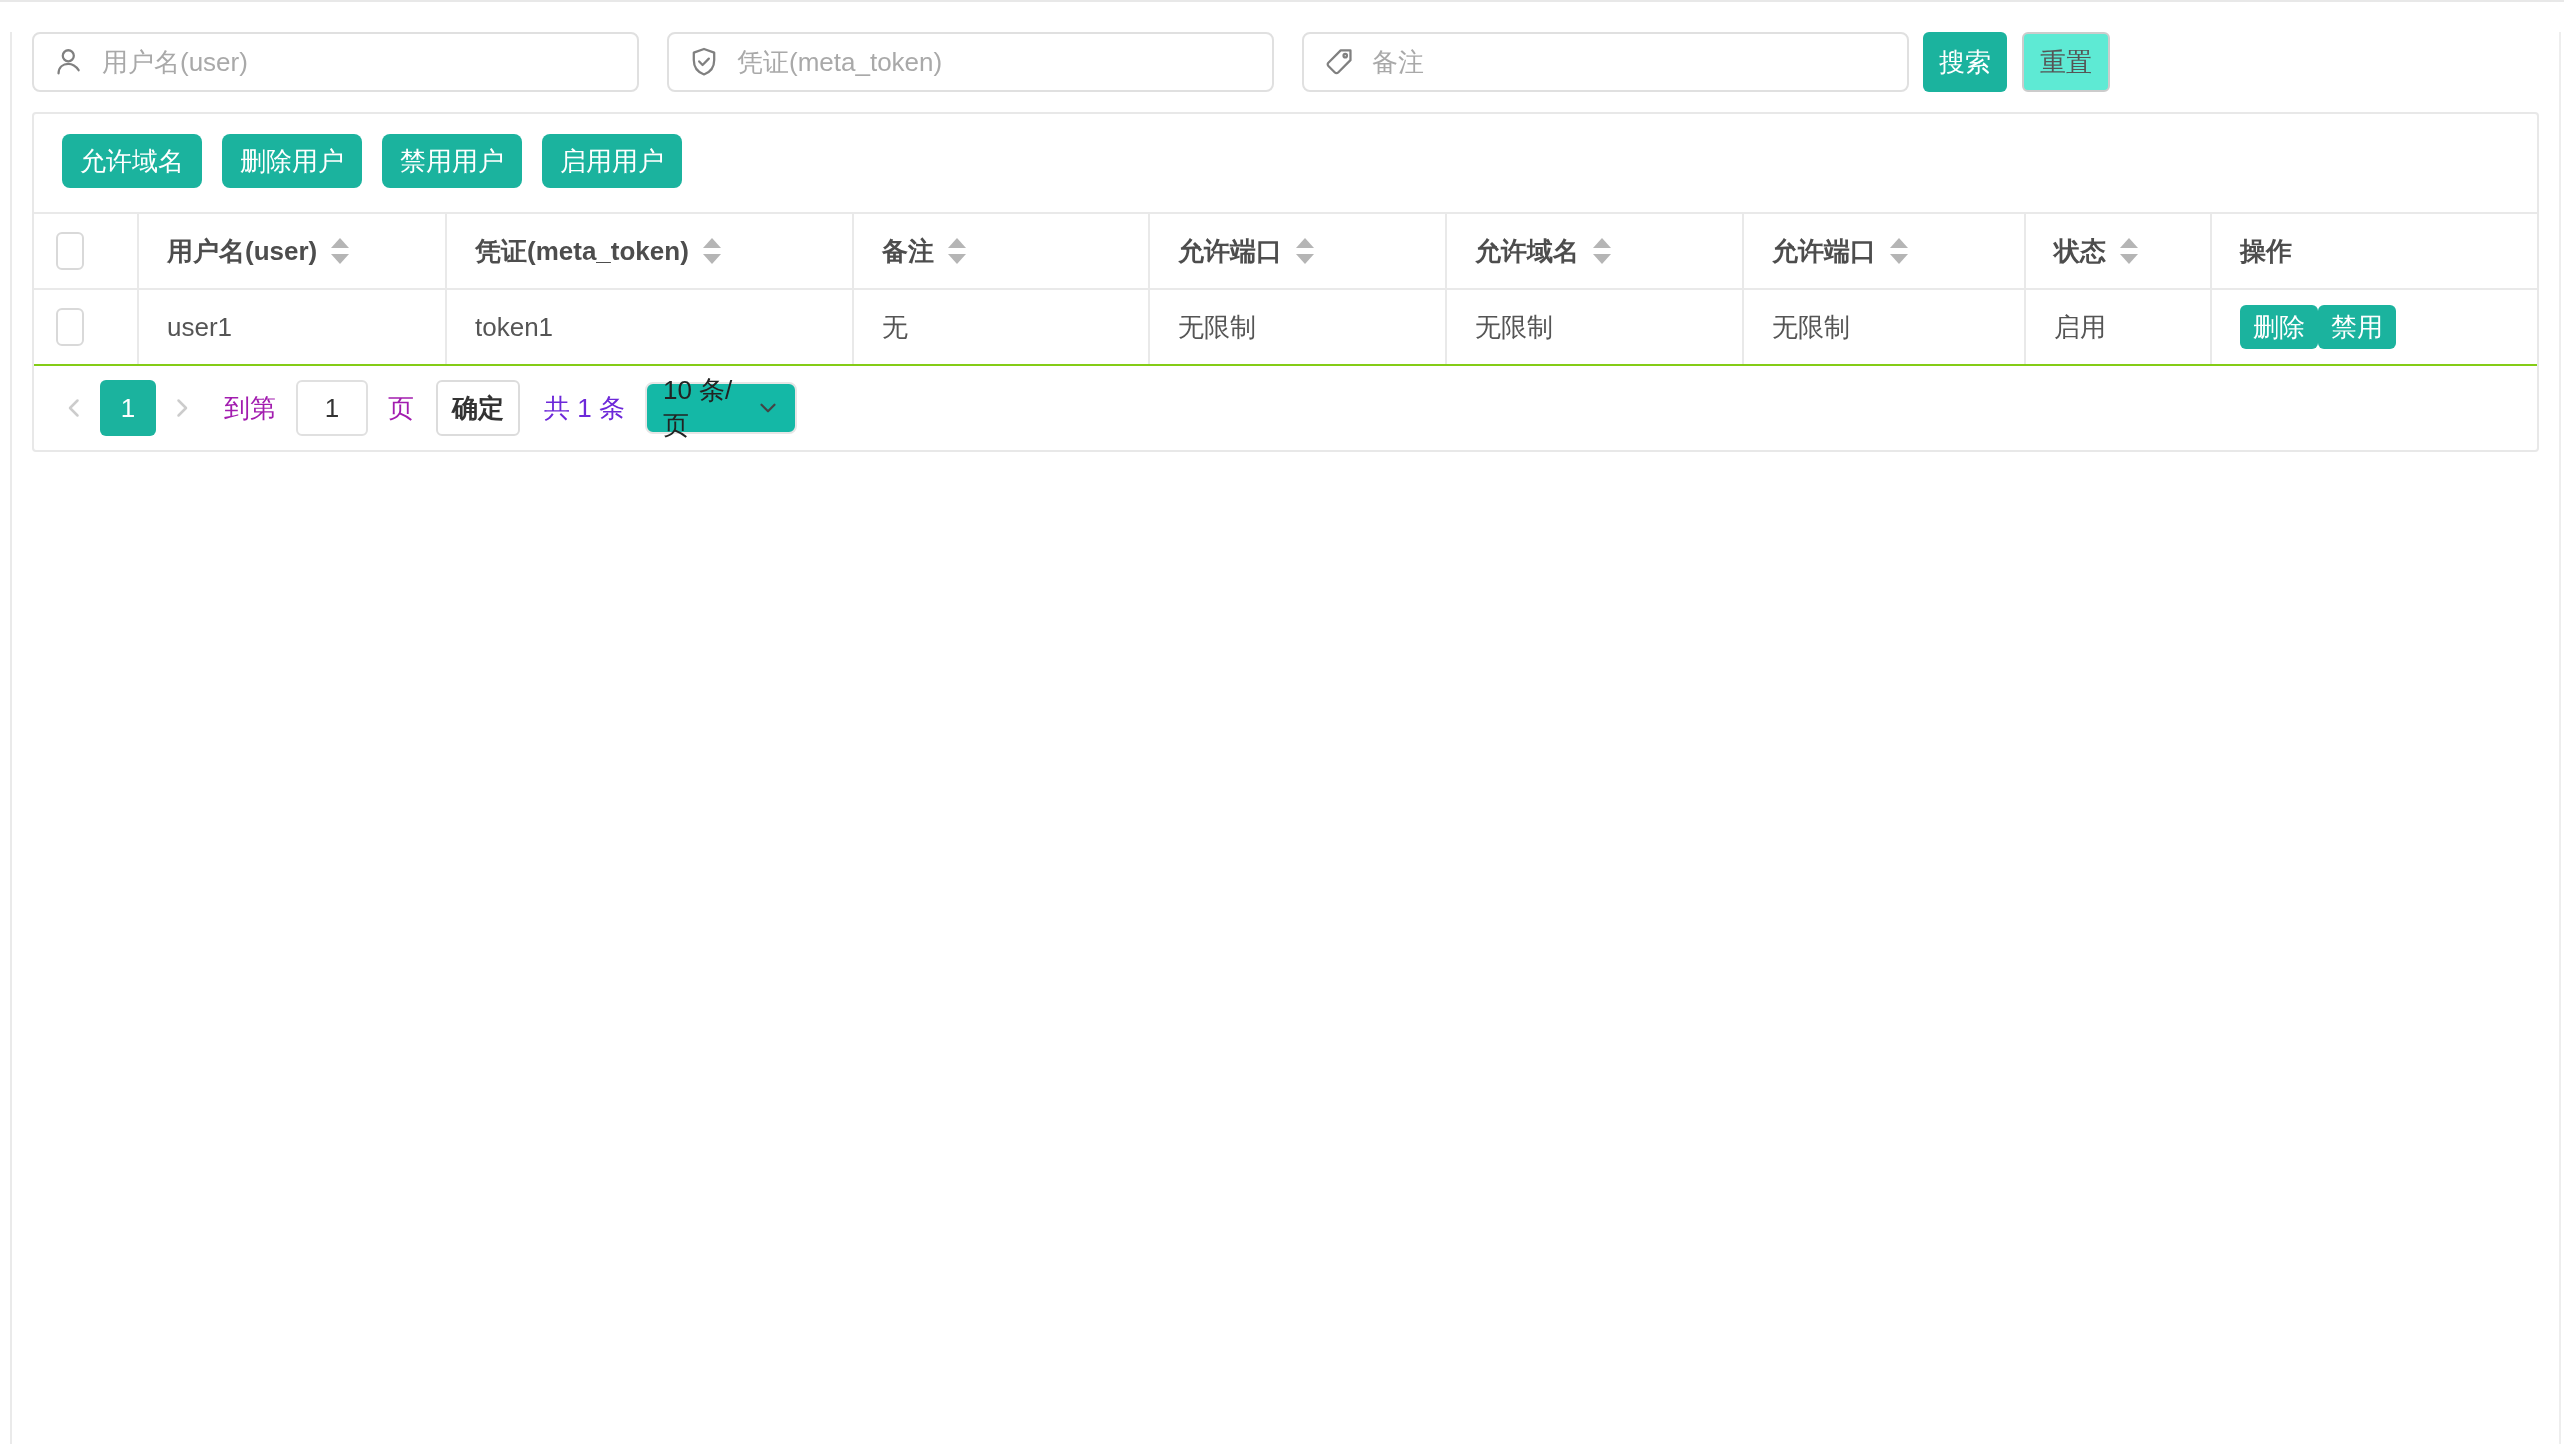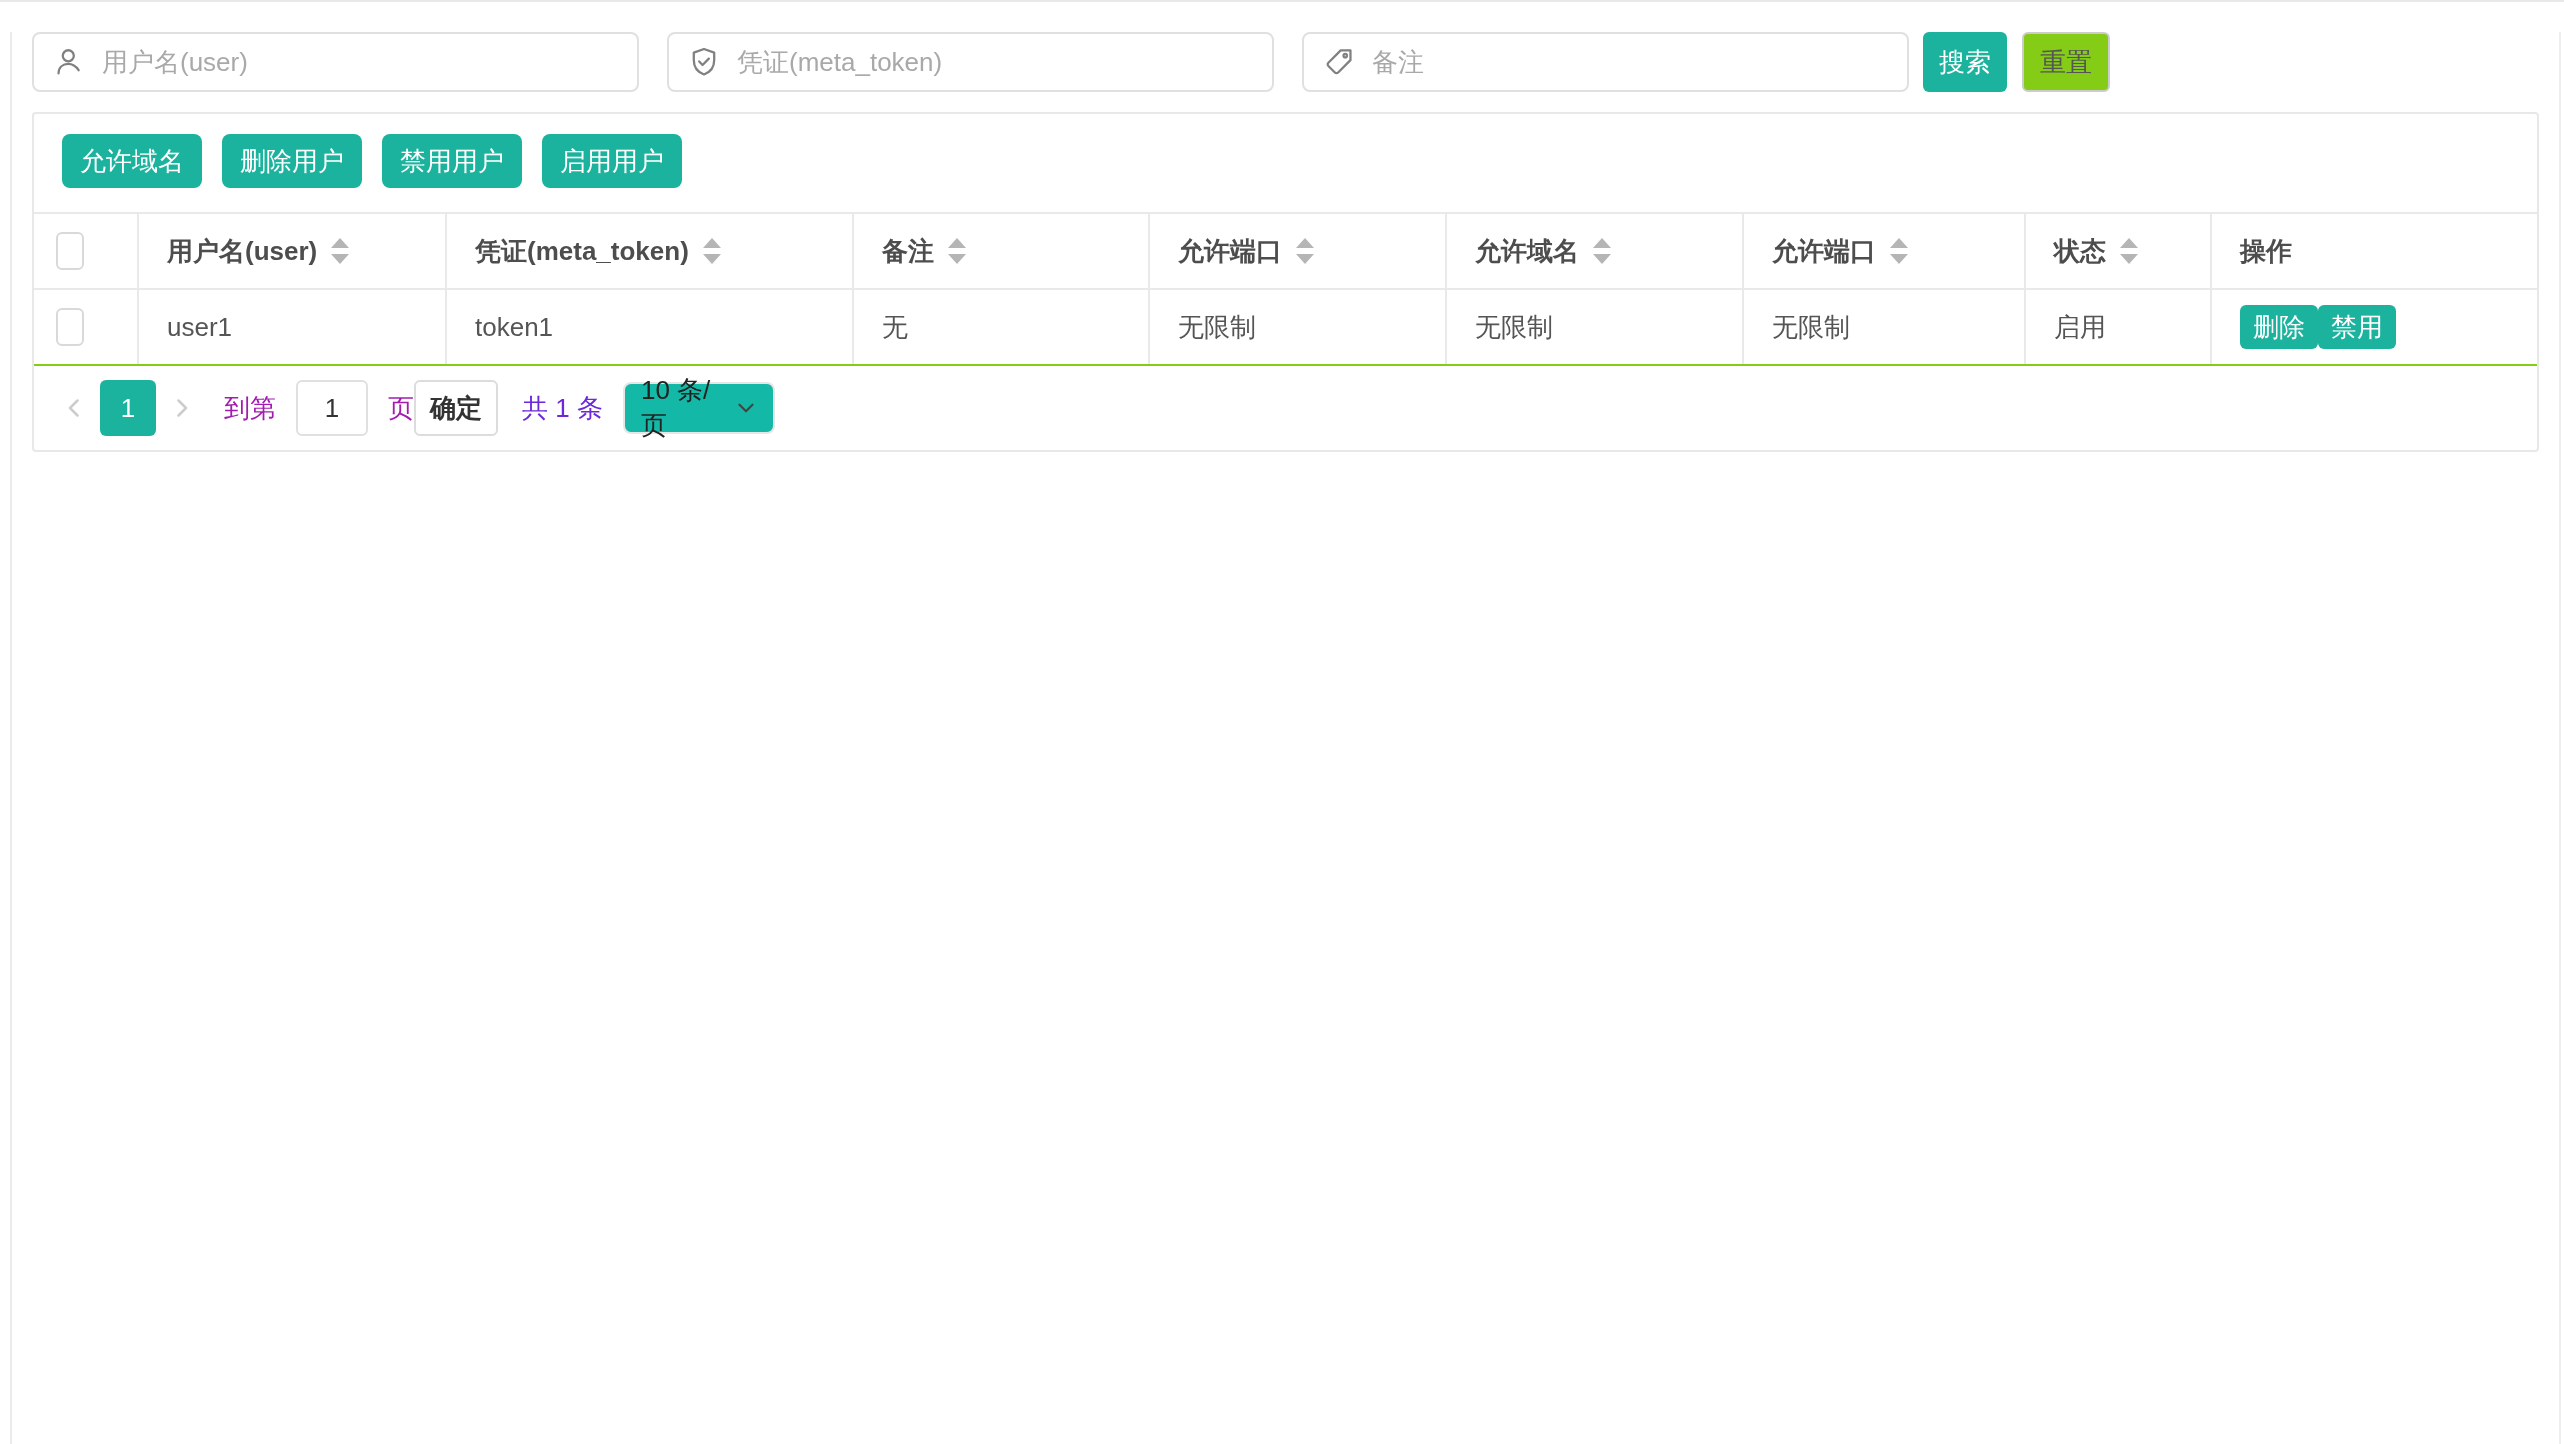--- a/index.html
+++ b/index.html
@@ -31,21 +31,21 @@
     border:none; outline:none; width:100%;
     font:inherit; font-size:26px; color:#333; background:transparent;
   }
   .search-field input::placeholder{ color:#a9a9a9; opacity:1; }
   .btn{
     display:inline-flex; align-items:center; justify-content:center;
     height:60px; padding:0 16px; border-radius:6px;
     font-size:26px; cursor:pointer; border:none; font-family:Liberation Sans, sans-serif;
   }
   .btn-primary{ background:var(--accent); color:#fff; }
-  .btn-ghost{ background:#84cc16; color:#555; border:2px solid #cccccc; }
+  .btn-ghost{ background:#5eead4; color:#555; border:2px solid #cccccc; }
   .search-btn{ margin-left:-14px; min-width:80px; }
   .reset-btn{ margin-left:15px; min-width:80px; }
   
   .card{
     margin-top:20px;
     border:2px solid #e8e8e8; border-radius:4px;
     background:#fff;
   }
   .toolbar{ display:flex; gap:20px; margin:20px 28px 24px; }
   .toolbar .btn{ height:54px; padding:0 18px; border-radius:8px; }
@@ -81,21 +81,21 @@
     font-size:26px; font-family:inherit; cursor:pointer;
   }
   .pg-text{ color:#a21caf; margin:0 0 0 26px; }
   .pg-text.suffix{ margin:0 0 0 20px; }
   .pg-input{
     width:72px; height:56px; margin-left:20px;
     border:2px solid #e0e0e0; border-radius:6px;
     text-align:center; font:inherit; font-size:26px; color:#333; outline:none;
   }
   .pg-confirm{
-    height:56px; min-width:80px; padding:0 14px;
+    height:56px; min-width:80px; margin-left:22px; padding:0 14px;
     background:#fff; border:2px solid #dcdcdc; border-radius:6px;
     font-size:26px; font-weight:600; color:#333; font-family:inherit; cursor:pointer;
   }
   .pg-total{ color:#6d28d9; margin-left:24px; }
   .pg-select{
     display:flex; align-items:center; justify-content:space-between;
     width:152px; height:52px; margin-left:20px; padding:0 14px 0 16px;
     border:2px solid #e6e6e6; border-radius:8px; color:#222; cursor:pointer; background:#14b8a6;
   }
 </style>

